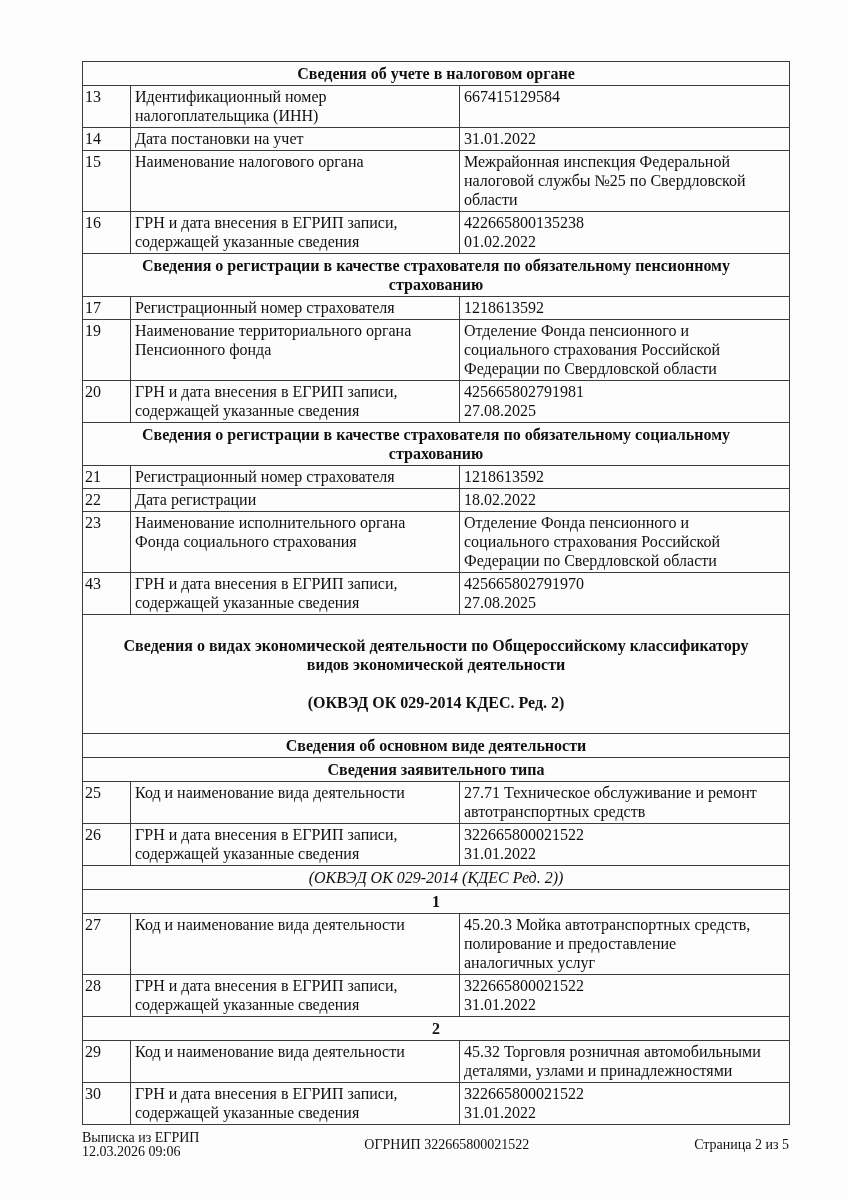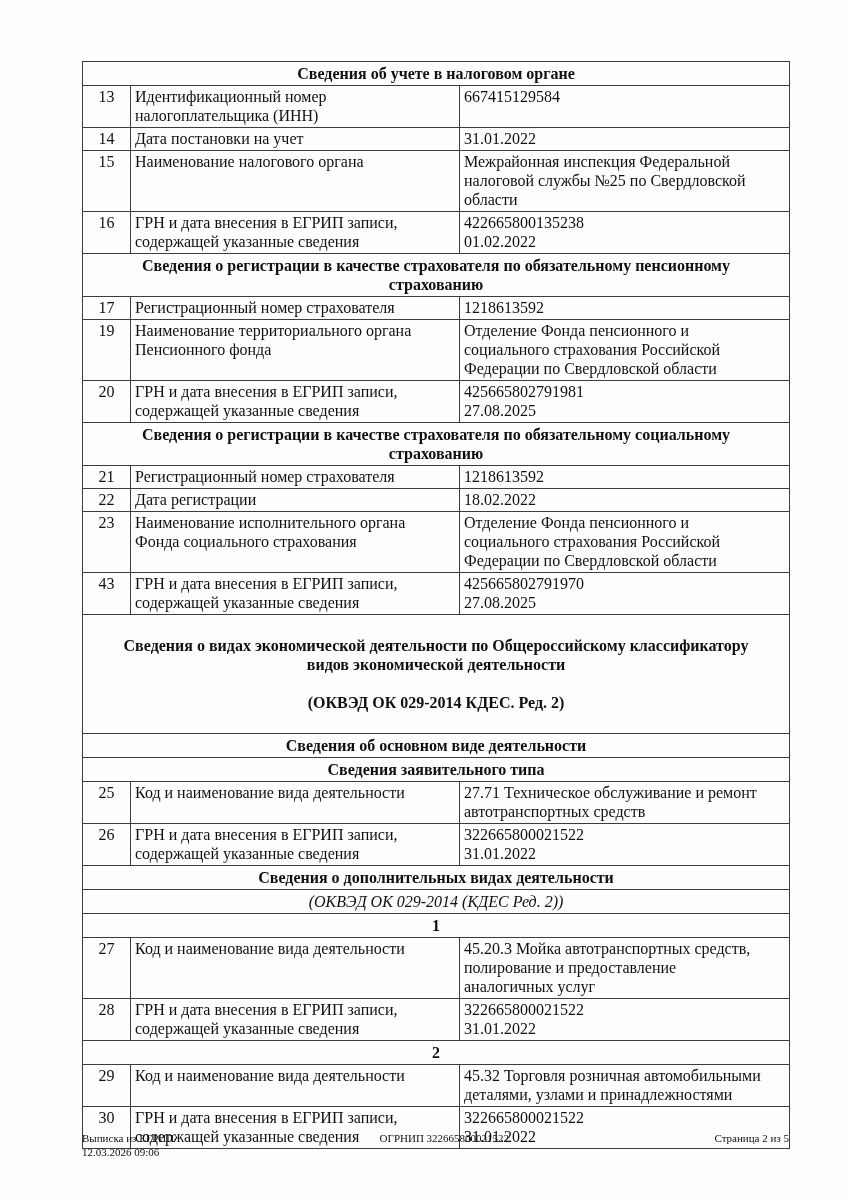--- a/index.html
+++ b/index.html
@@ -22,29 +22,29 @@
   col.c-label{width:329px;}
   col.c-value{width:330px;}
   td{
     border:1px solid var(--border);
     vertical-align:top;
     font-size:16px;line-height:19px;
     padding:1px 2px 2px 4px;
     white-space:pre-line;
     overflow:hidden;
   }
-  td.num{text-align:center;padding-left:2px;}
+  td.num{padding-left:2px;}
   tr.sec td{text-align:center;padding:1.5px 4px 2.5px;}
   .b{font-weight:700;}
   .bi{font-weight:700;}
   .i{font-style:italic;}
   .footer{
     position:absolute;left:82px;top:1131px;width:707px;
-    display:flex;justify-content:space-between;align-items:flex-start;
-    font-size:11px;line-height:14px;
+    display:flex;justify-content:space-between;align-items:center;
+    font-size:14px;line-height:14px;
   }
   .f-left{text-align:left;}
   .f-center{text-align:center;}
   .f-right{text-align:right;}
 </style>
 </head>
 <body>
 
 <table class="egrip">
   <colgroup>
@@ -154,23 +154,20 @@
 автотранспортных средств</td>
     </tr>
     <tr>
       <td class="num">26</td>
       <td class="lbl">ГРН и дата внесения в ЕГРИП записи,
 содержащей указанные сведения</td>
       <td class="val">322665800021522
 31.01.2022</td>
     </tr>
     <tr class="sec">
-      <td colspan="3" class="bi">Сведения о дополнительных видах деятельности</td>
-    </tr>
-    <tr class="sec">
       <td colspan="3" class="i">(ОКВЭД ОК 029-2014 (КДЕС Ред. 2))</td>
     </tr>
     <tr class="sec">
       <td colspan="3" class="b">1</td>
     </tr>
     <tr>
       <td class="num">27</td>
       <td class="lbl">Код и наименование вида деятельности</td>
       <td class="val">45.20.3 Мойка автотранспортных средств,
 полирование и предоставление

